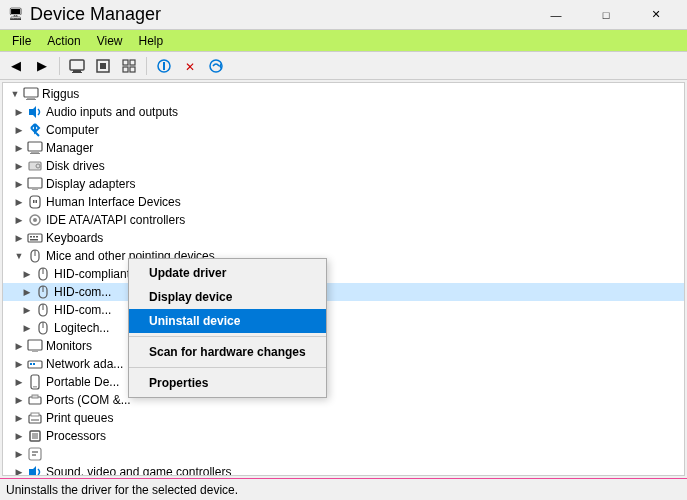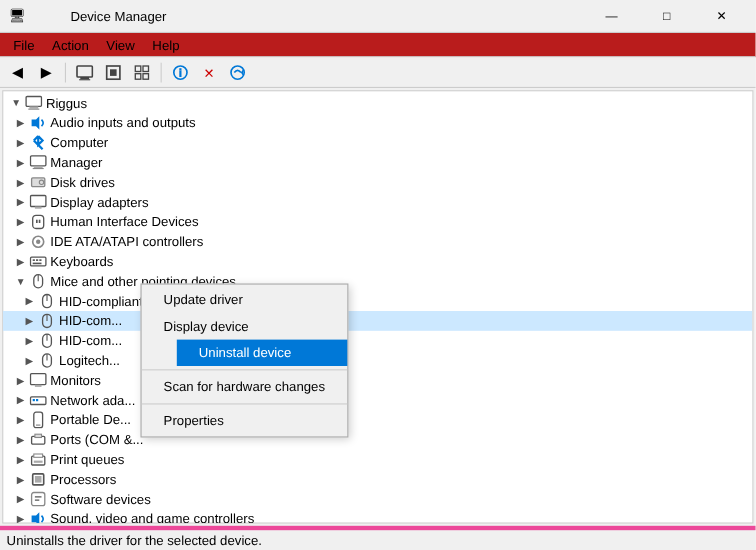--- a/index.html
+++ b/index.html
@@ -22,44 +22,43 @@
       height: 30px;
       padding: 0 8px;
       border-bottom: 1px solid #ccc;
     }
     .title-bar-icon {
       width: 16px;
       height: 16px;
       margin-right: 6px;
     }
     .title-bar-text {
-      font-size: 12px;
+      font-size: 18px;
       flex: 1;
-      margin-left: 34px;
     }
     .title-bar-buttons {
       display: flex;
       gap: 4px;
     }
     .title-btn {
       width: 46px;
       height: 24px;
       background: none;
       border: none;
       cursor: pointer;
       display: flex;
       align-items: center;
       justify-content: center;
       font-size: 11px;
       color: #000;
     }
 
     
     .menu-bar {
-      background: #b91c1c;
+      background: #bef264;
       display: flex;
       align-items: center;
       height: 22px;
       padding: 0 4px;
       border-bottom: 1px solid #ccc;
     }
     .menu-item {
       padding: 2px 8px;
       cursor: pointer;
       font-size: 12px;
@@ -150,48 +149,48 @@
 
     
     .context-menu {
       position: absolute;
       background: #f0f0f0;
       border: 1px solid #aaa;
       box-shadow: 2px 2px 8px rgba(0,0,0,0.2);
       min-width: 180px;
       z-index: 100;
       padding: 2px 0;
+      font-weight: bold;
     }
     .ctx-item {
       padding: 5px 20px;
       cursor: pointer;
       font-size: 12px;
       white-space: nowrap;
     }
     .ctx-item.highlighted {
       background: #0078d7;
       color: #fff;
-      margin-left: 32px;
     }
     .ctx-separator {
       height: 1px;
       background: #ccc;
       margin: 3px 0;
     }
 
     
     .tree-view::-webkit-scrollbar { width: 12px; }
     .tree-view::-webkit-scrollbar-track { background: #f0f0f0; }
     .tree-view::-webkit-scrollbar-thumb { background: #c0c0c0; border: 2px solid #f0f0f0; }
 
     
     .status-bar {
       height: 22px;
       background: #f0f0f0;
-      border-top: 4px solid #ec4899;
+      border-top: 1px solid #ec4899;
       display: flex;
       align-items: center;
       padding: 0 6px;
       font-size: 12px;
     }
   </style>
 </head>
 <body>
 
 <div class="title-bar">
@@ -491,21 +490,20 @@
       <div class="tree-item">
         <span class="indent" style="width: 8px;"></span>
         <span class="expand-btn">▶</span>
         <span class="tree-icon">
           <svg width="16" height="16" viewBox="0 0 16 16">
             <rect x="2" y="2" width="12" height="12" rx="2" fill="none" stroke="#888" stroke-width="1.2"></rect>
             <line x1="5" y1="6" x2="11" y2="6" stroke="#555" stroke-width="1.2"></line>
             <line x1="5" y1="9" x2="9" y2="9" stroke="#555" stroke-width="1.2"></line>
           </svg>
         </span>
-        <span class="tree-label">Software devices</span>
       </div>
       <div class="tree-item">
         <span class="indent" style="width: 8px;"></span>
         <span class="expand-btn">▶</span>
         <span class="tree-icon">
           <svg width="16" height="16" viewBox="0 0 16 16">
             <polygon points="2,5 6,5 9,2 9,14 6,11 2,11" fill="#0078d7"></polygon>
             <path d="M11 5 Q14 8 11 11" stroke="#0078d7" stroke-width="1.5" fill="none"></path>
           </svg>
         </span>

